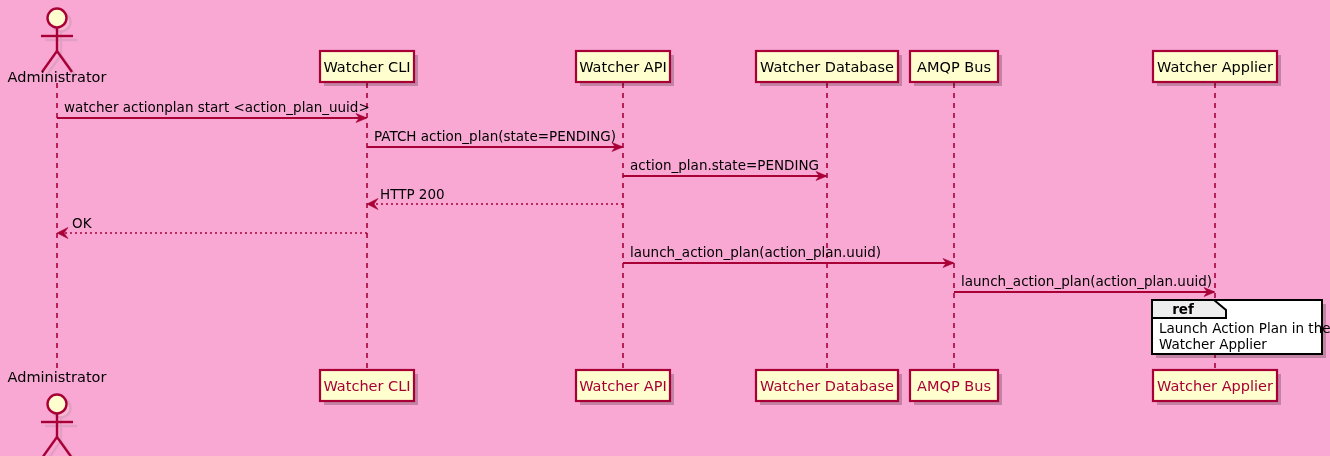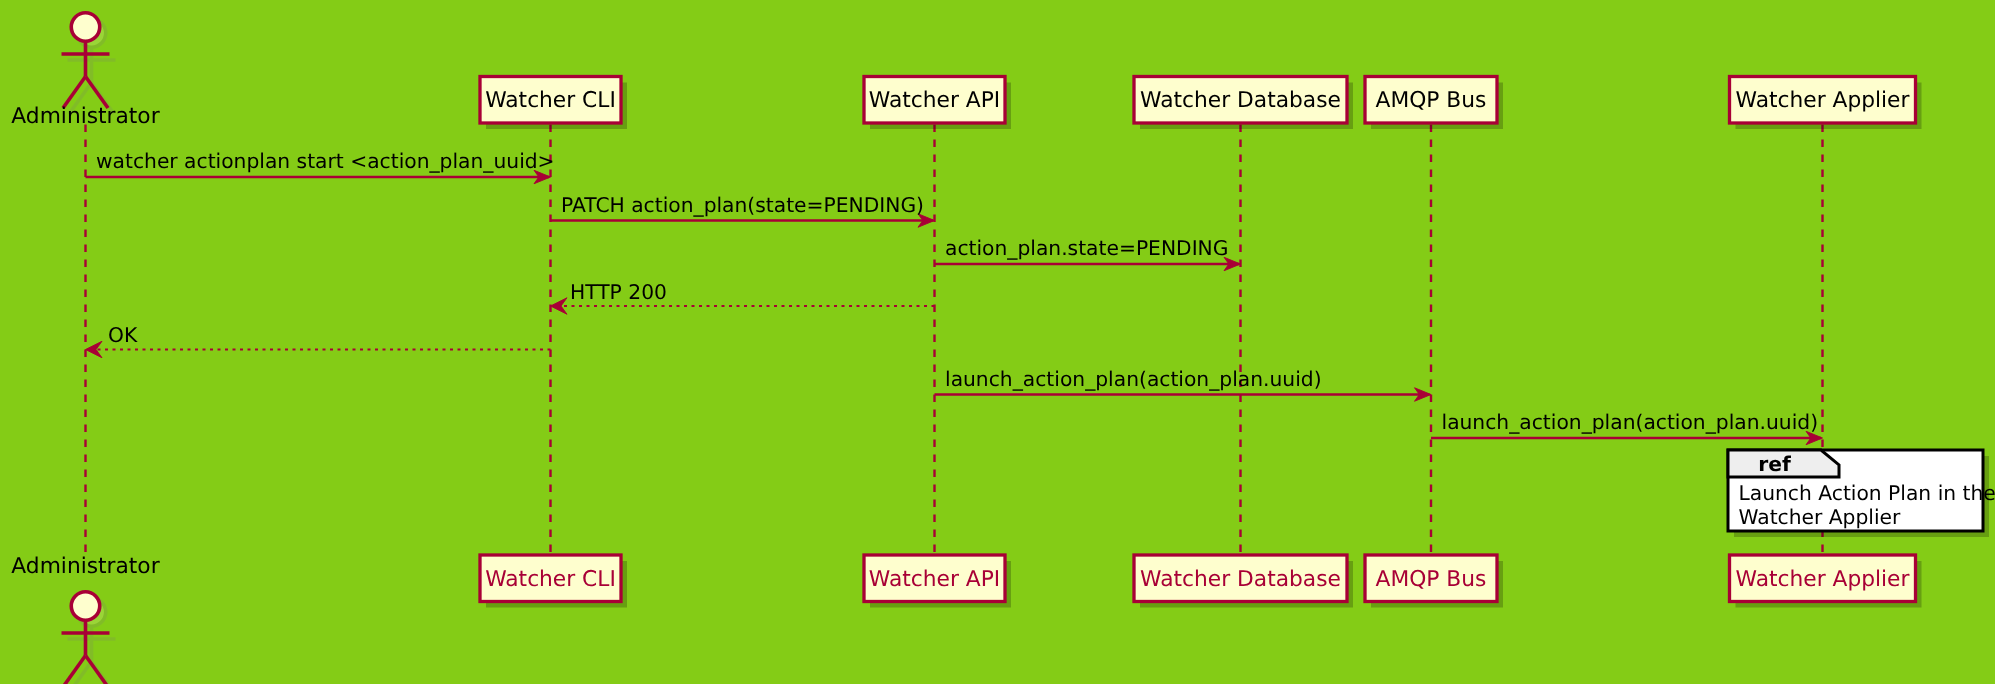--- a/index.html
+++ b/index.html
@@ -7,21 +7,21 @@
     padding: 0;
     background: #FFFFFF;
   }
   body {
     font-family: "DejaVu Sans", sans-serif;
   }
   #diagram {
     position: relative;
     width: 1330px;
     height: 456px;
-    background: #84cc16;
+    background: #f9a8d4;
     overflow: hidden;
   }
   #diagram svg {
     position: absolute;
     left: 0;
     top: 0;
     width: 1330px;
     height: 456px;
   }
   .pbox-label {

